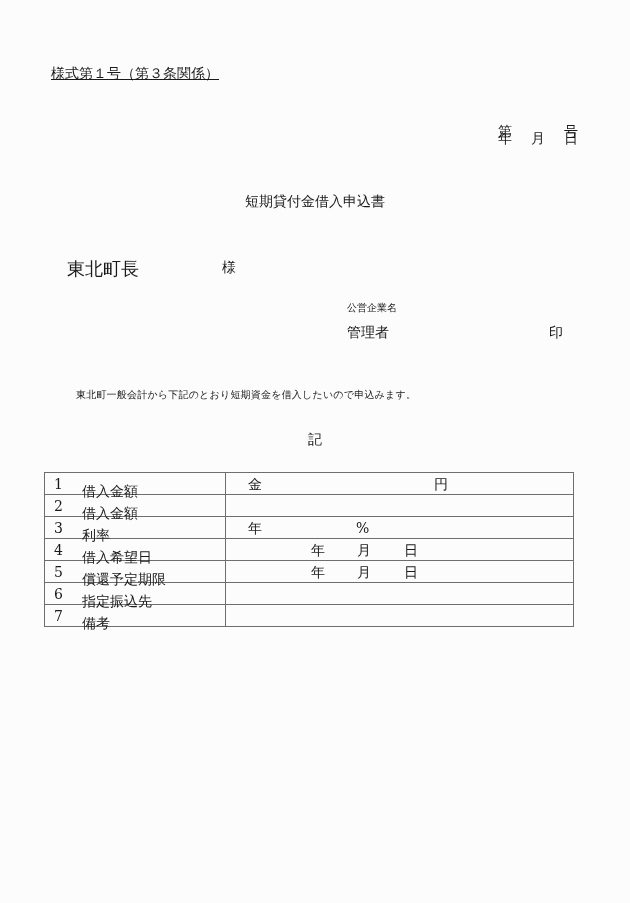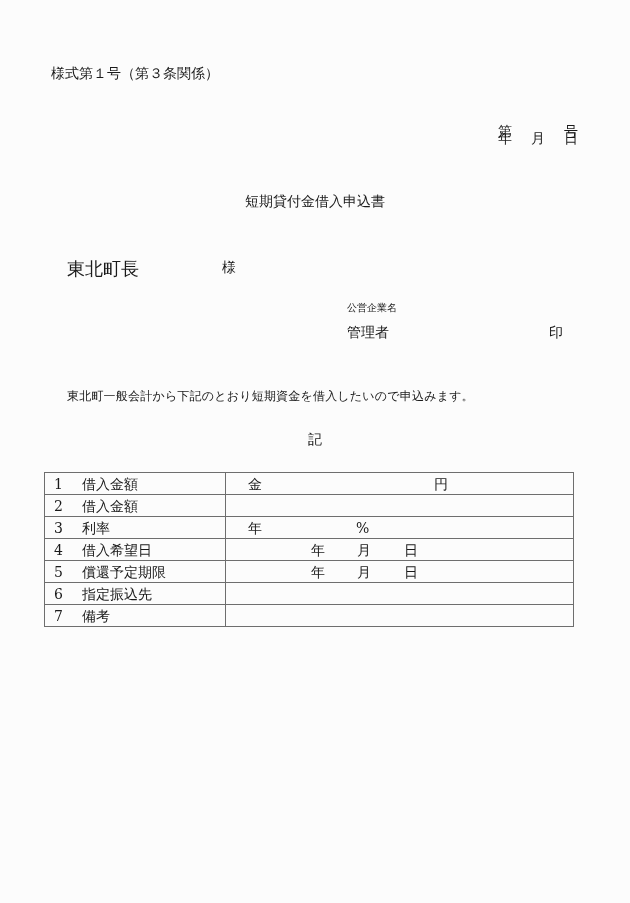--- a/index.html
+++ b/index.html
@@ -12,61 +12,61 @@
     background: #fcfcfc;
     position: relative;
     overflow: hidden;
     font-family: "DejaVu Serif", "Liberation Serif", serif;
     color: #1a1a1a;
     font-size: 14px;
     line-height: 1;
   }
   .abs { position: absolute; white-space: nowrap; }
 
-  .form-no { left: 51px; top: 66px; font-size: 14px; }
+  .form-no { left: 51px; top: 66px; font-size: 14px; text-decoration: underline; }
 
   .ref-line { right: 52px; font-size: 14px; }
   .ref-1 { top: 124px; }
   .ref-2 { top: 131px; }
   .ref-line span { display: inline-block; }
   .ref-1 .g1 { width: 66px; text-align: left; }
   .ref-2 .g1 { width: 33px; text-align: left; }
   .ref-2 .g2 { width: 33px; text-align: left; }
 
   .title { left: 0; width: 630px; top: 194px; text-align: center; font-size: 14px; }
 
   .addressee { left: 67px; top: 260px; font-size: 18px; }
   .addressee-honorific { left: 222px; top: 260px; font-size: 14px; }
 
   .applicant-company { left: 347px; top: 303px; font-size: 10px; }
   .applicant-manager { left: 347px; top: 325px; font-size: 14px; }
   .seal-mark { left: 549px; top: 325px; font-size: 14px; }
 
-  .body-text { left: 67px; top: 390px; font-size: 12px; letter-spacing: 0.2px; }
+  .body-text { left: 76px; top: 390px; font-size: 10px; letter-spacing: 0.2px; }
 
   .ki { left: 0; width: 630px; top: 432px; text-align: center; font-size: 14px; }
 
   table.detail {
     position: absolute;
     left: 44px;
     top: 472px;
     width: 530px;
     border-collapse: collapse;
     font-size: 14px;
   }
   table.detail td {
     border: 1px solid #6e6e6e;
     height: 21px;
     padding: 0;
     vertical-align: middle;
   }
   td.label-cell { width: 180px; position: relative; }
   td.value-cell { position: relative; }
   .row-num { position: absolute; left: 9px; top: 4px; }
-  .row-label { position: absolute; left: 37px; top: 4px; }
+  .row-label { position: absolute; left: 37px; top: 12px; font-family: Liberation Mono, monospace; }
   .v { position: absolute; top: 4px; }
 </style>
 </head>
 <body>
 
 <div class="abs form-no">様式第１号（第３条関係）</div>
 
 <div class="abs ref-line ref-1">
   <span class="g1">第</span><span>号</span>
 </div>

